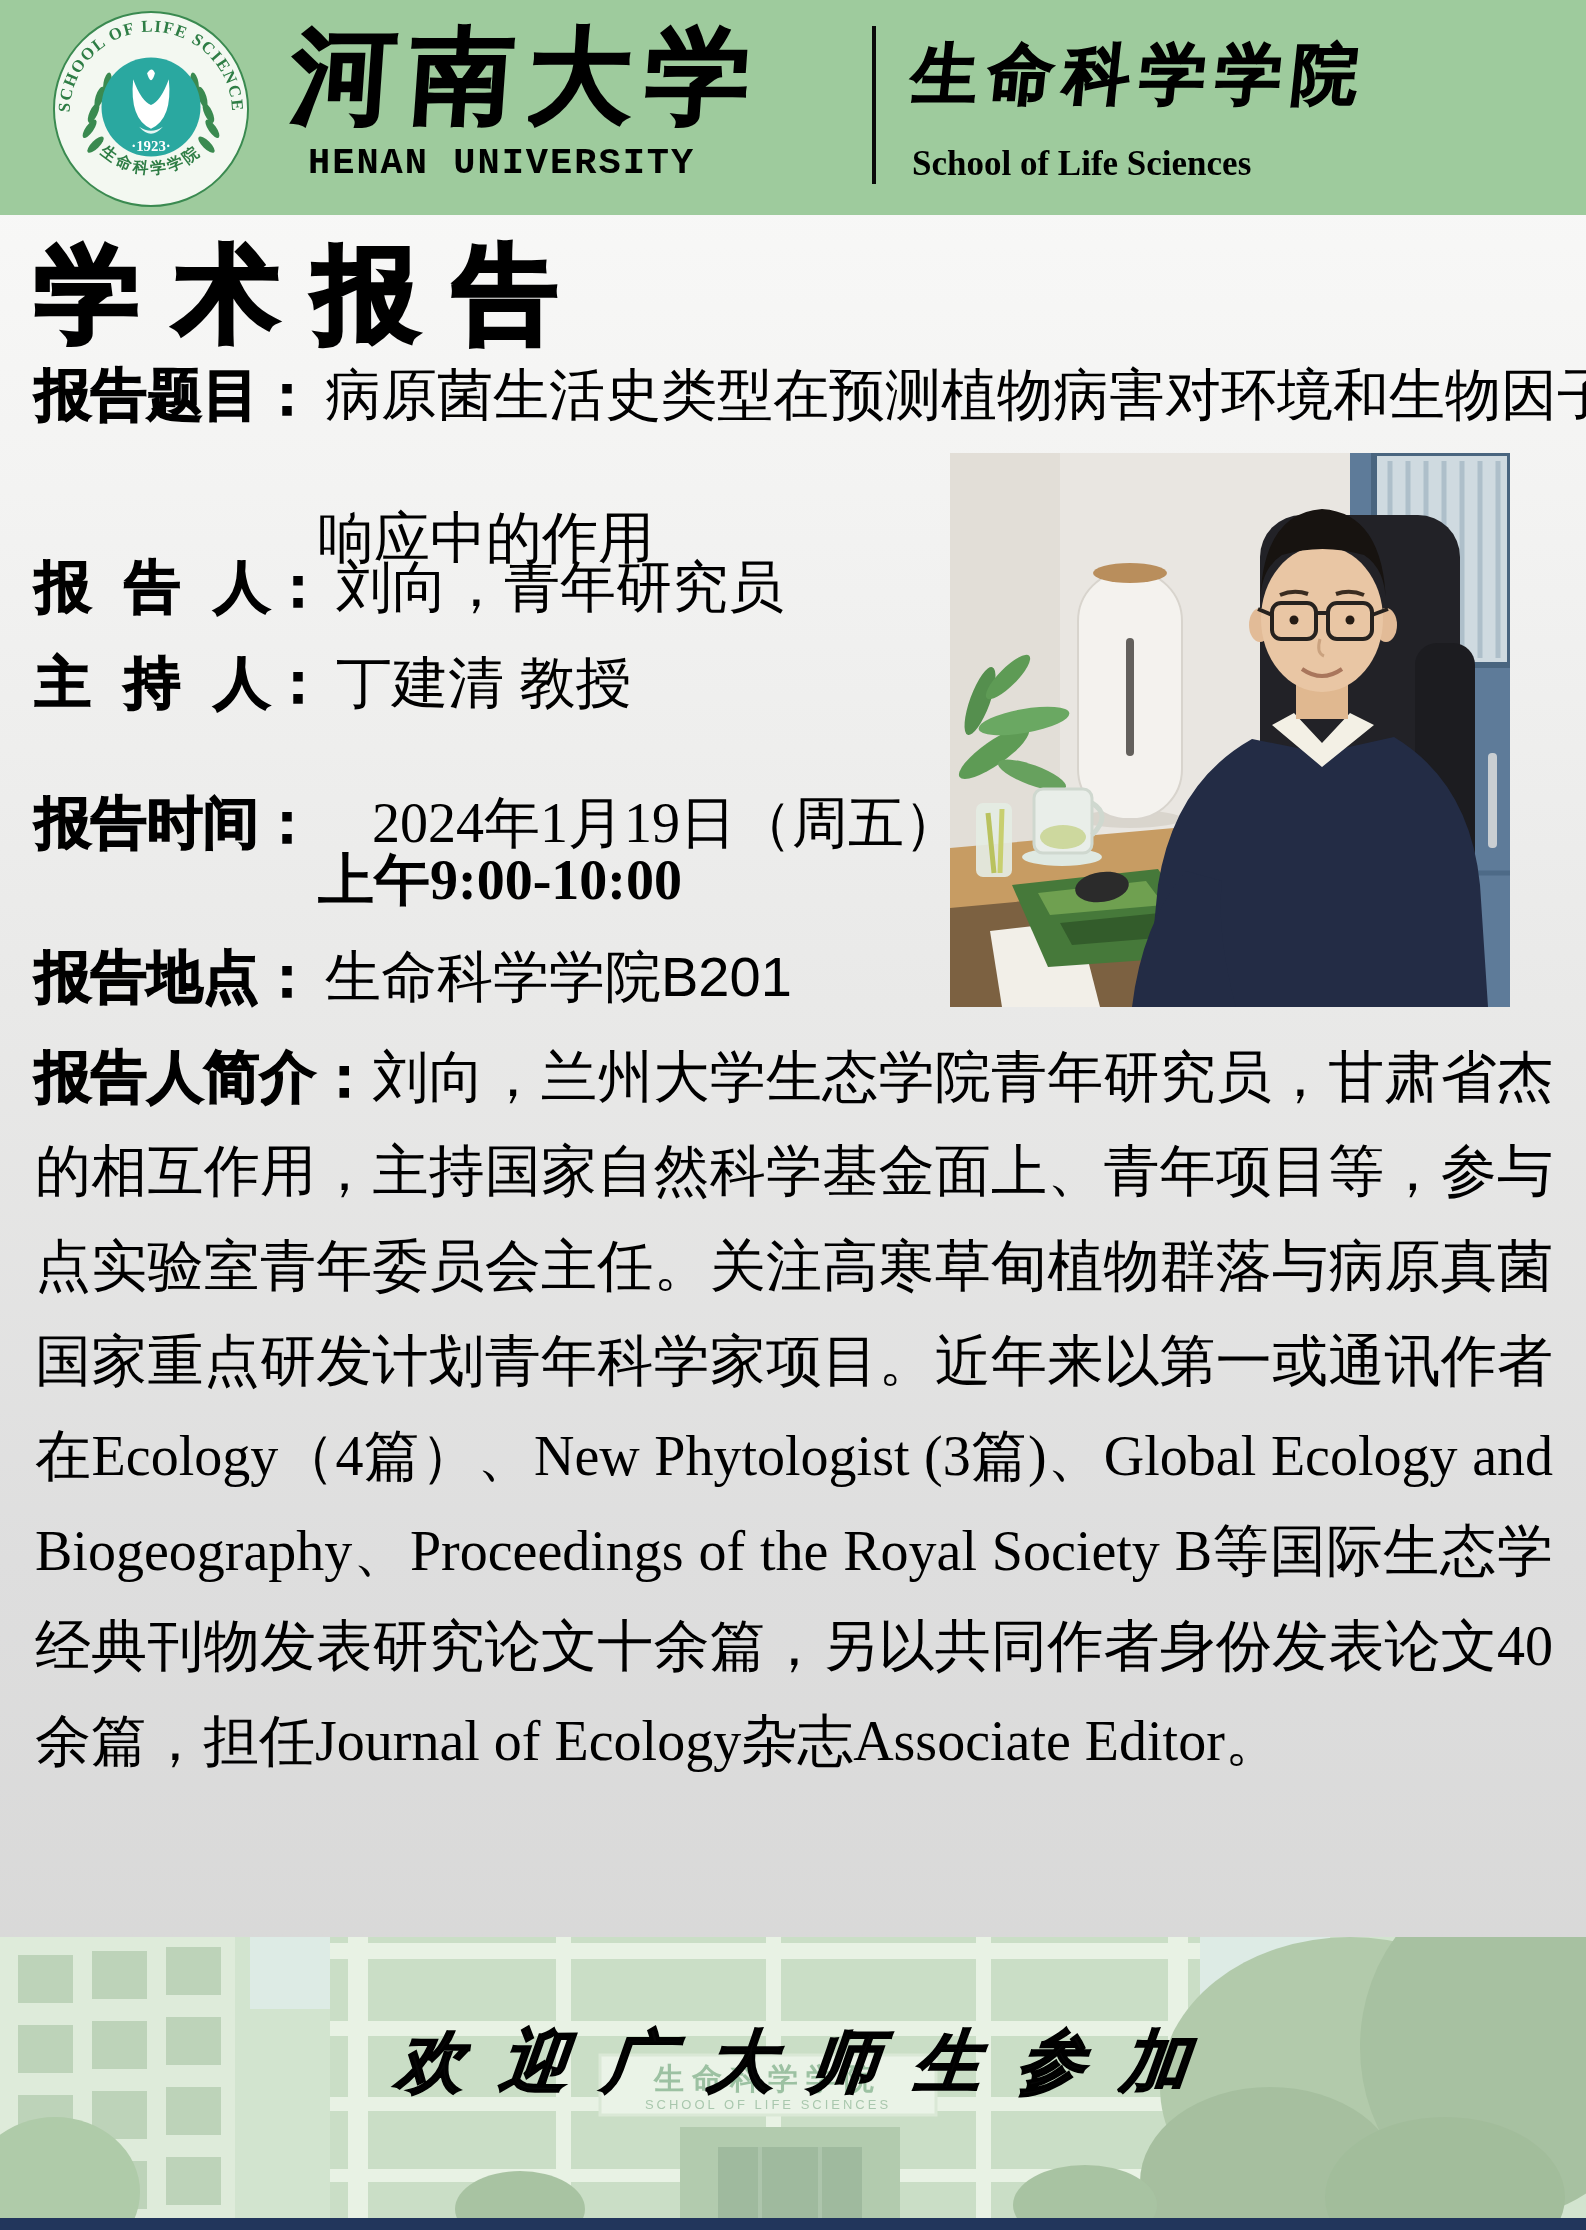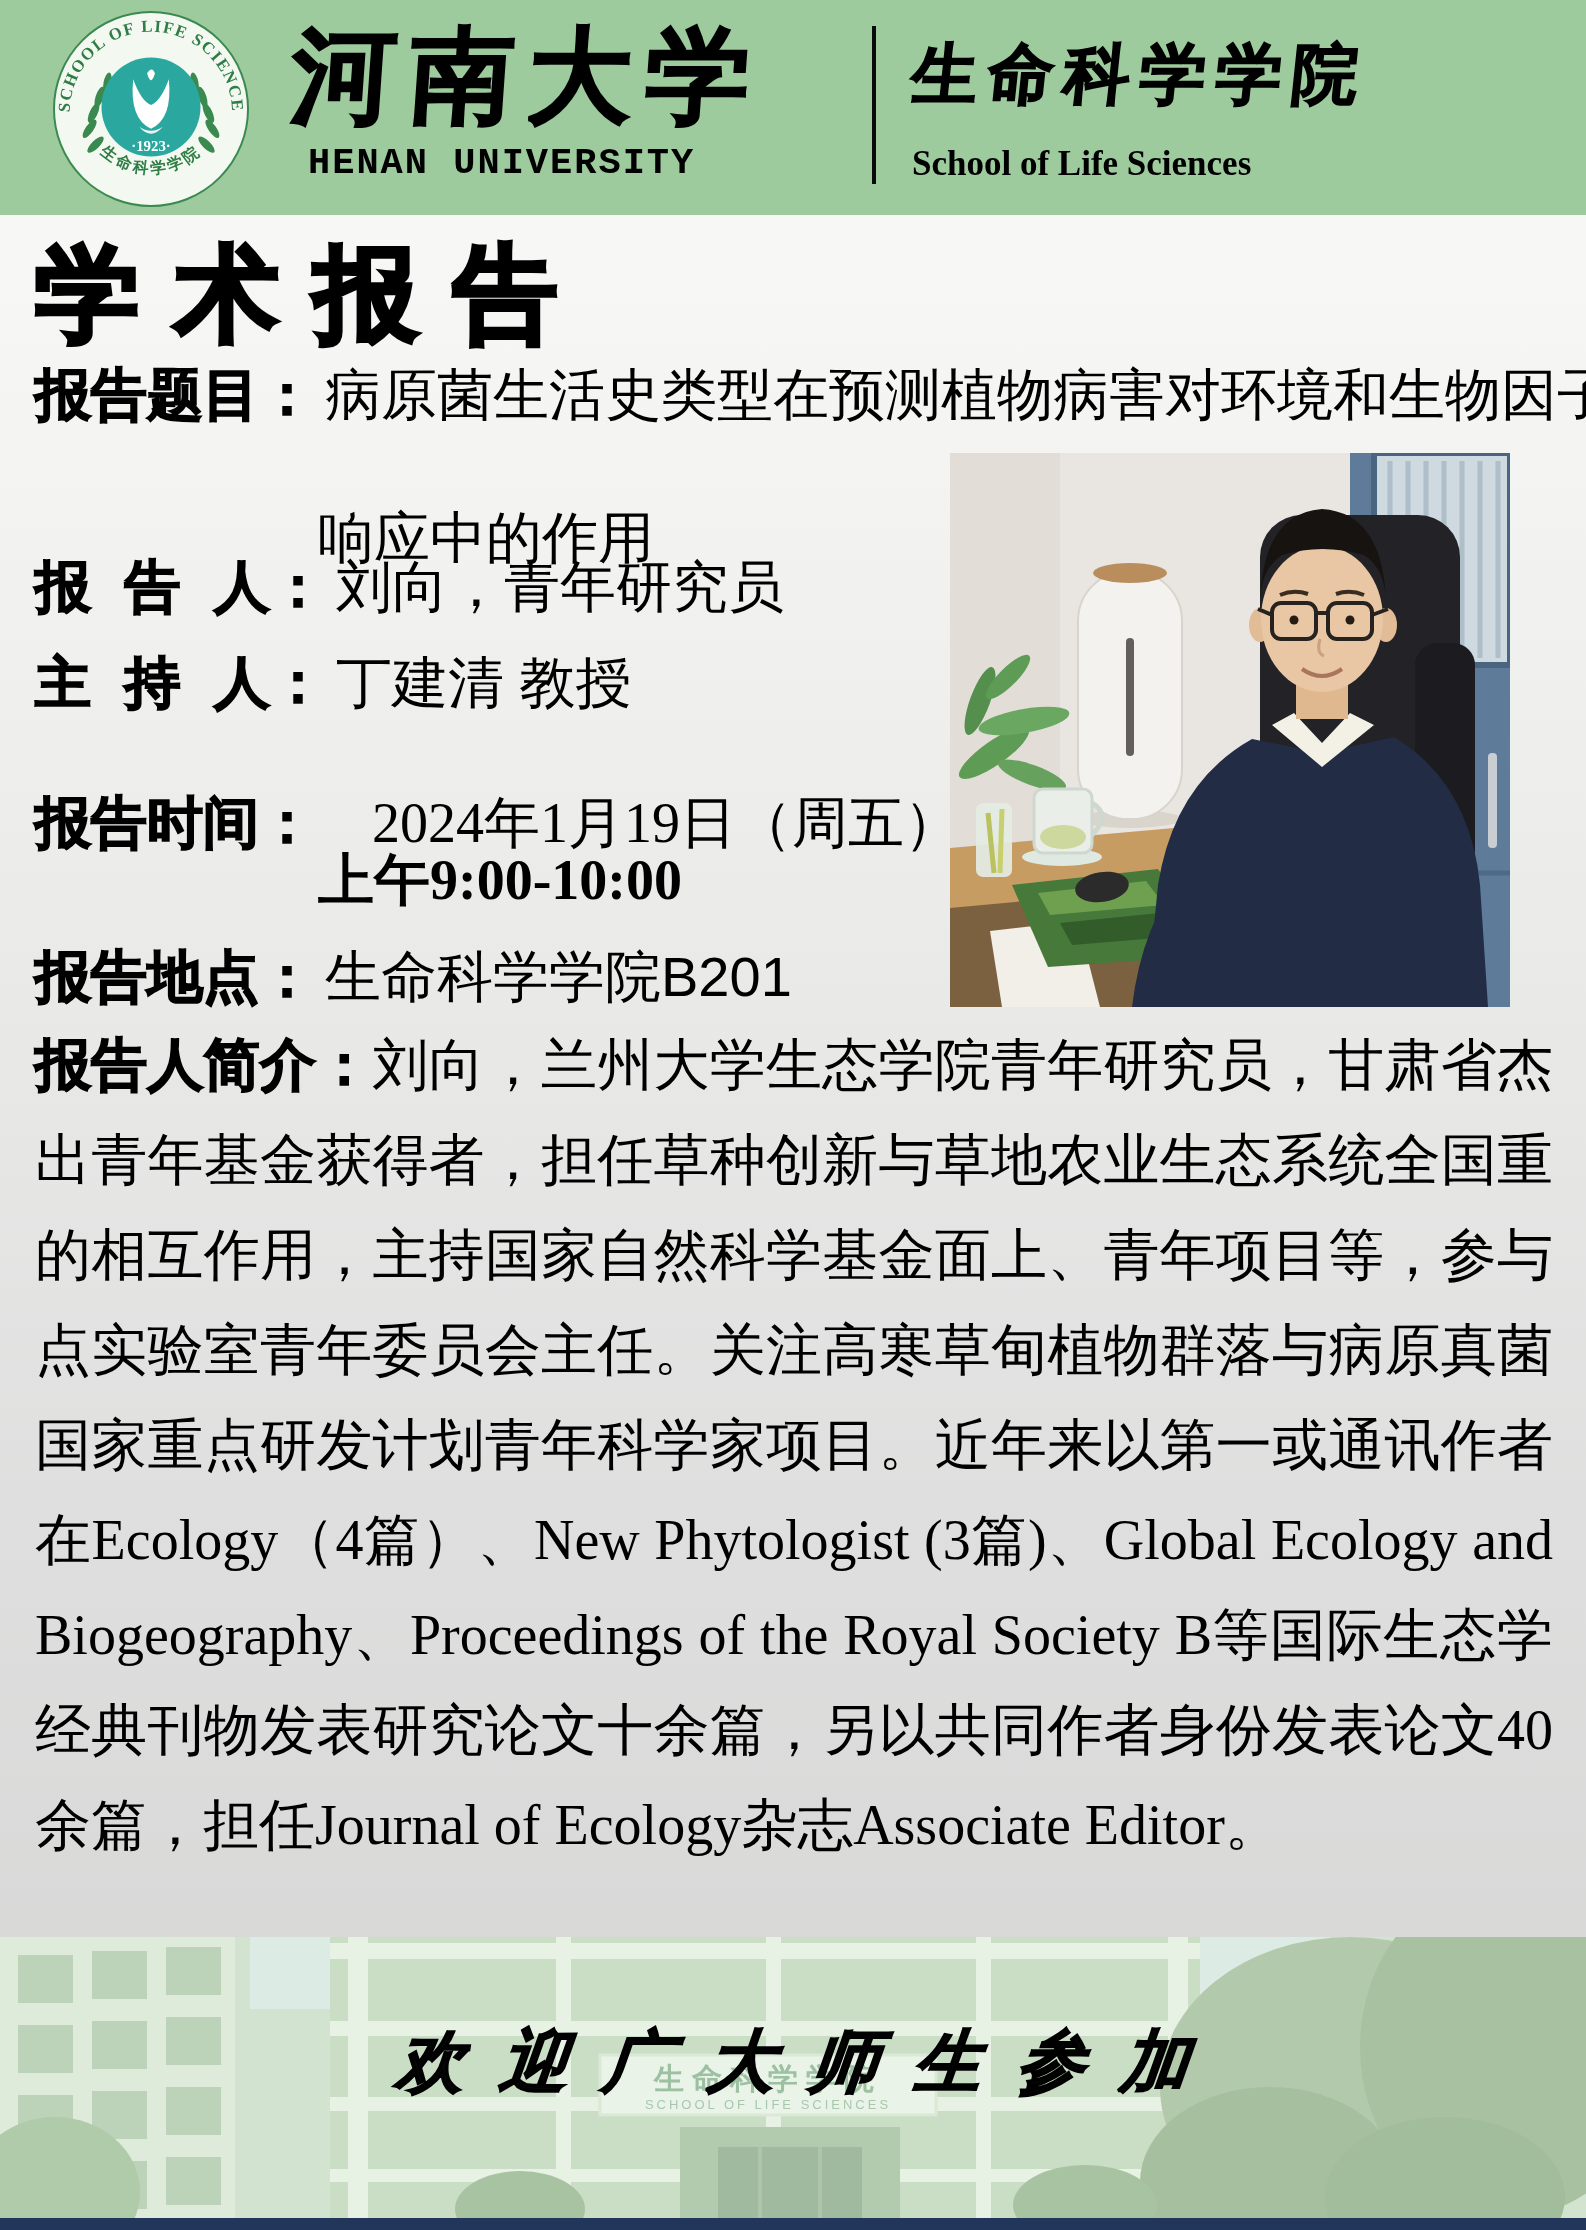--- a/index.html
+++ b/index.html
@@ -36,21 +36,21 @@
   .row-speaker{top:550px;}
   .row-host{top:646px;justify-content:space-between;}
   .row-time{top:786px;gap:47px;}
   .time2{left:318px;top:843px;font-family:"Liberation Serif","DejaVu Serif",serif;font-weight:bold;}
   .row-venue{top:940px;}
   
   .photo{position:absolute;left:950px;top:453px;width:560px;height:554px;}
   .photo svg{display:block;width:100%;height:100%;}
   
   .bio{position:absolute;left:35px;top:1032px;width:1518px;}
-  .bio-line{height:95px;line-height:66px;font-size:56px;white-space:nowrap;
+  .bio-line{height:95px;line-height:89px;font-size:56px;white-space:nowrap;
             text-align:justify;text-align-last:justify;
             font-family:"Liberation Serif","DejaVu Serif",serif;}
   .bio-line.last{text-align-last:left;}
   .bio-label{font-weight:900;font-size:56px;-webkit-text-stroke:1.5px #000;
             font-family:"Liberation Sans",sans-serif;}
   
   .footer{position:absolute;left:0;top:1937px;width:1586px;height:293px;overflow:hidden;}
   .footer svg{display:block;width:100%;height:100%;}
   .welcome{position:absolute;left:0;top:80px;width:1586px;text-align:center;
            font-size:68px;font-weight:900;font-style:italic;letter-spacing:0.52em;text-indent:0.52em;
@@ -206,21 +206,20 @@
         <path d="M 330,142 Q 344,136 358,141" fill="none" stroke="#3a2c20" stroke-width="4"></path>
         <path d="M 386,141 Q 400,136 414,142" fill="none" stroke="#3a2c20" stroke-width="4"></path>
         <path d="M 370,186 Q 366,200 374,203" fill="none" stroke="#caa27f" stroke-width="3"></path>
         <path d="M 352,216 Q 372,230 392,216" fill="none" stroke="#a9765c" stroke-width="4"></path>
       </g>
     </svg>
   </div>
 
   <div class="bio">
     <div class="bio-line"><span class="bio-label">报告人简介：</span><span>刘向，兰州大学生态学院青年研究员，甘肃省杰</span></div>
-    <div class="bio-line">出青年基金获得者，担任草种创新与草地农业生态系统全国重</div>
     <div class="bio-line">的相互作用，主持国家自然科学基金面上、青年项目等，参与</div>
     <div class="bio-line">点实验室青年委员会主任。关注高寒草甸植物群落与病原真菌</div>
     <div class="bio-line">国家重点研发计划青年科学家项目。近年来以第一或通讯作者</div>
     <div class="bio-line">在Ecology（4篇）、New Phytologist (3篇)、Global Ecology and</div>
     <div class="bio-line">Biogeography、Proceedings of the Royal Society B等国际生态学</div>
     <div class="bio-line">经典刊物发表研究论文十余篇，另以共同作者身份发表论文40</div>
     <div class="bio-line last">余篇，担任Journal of Ecology杂志Associate Editor。</div>
   </div>
 
   <div class="footer">

